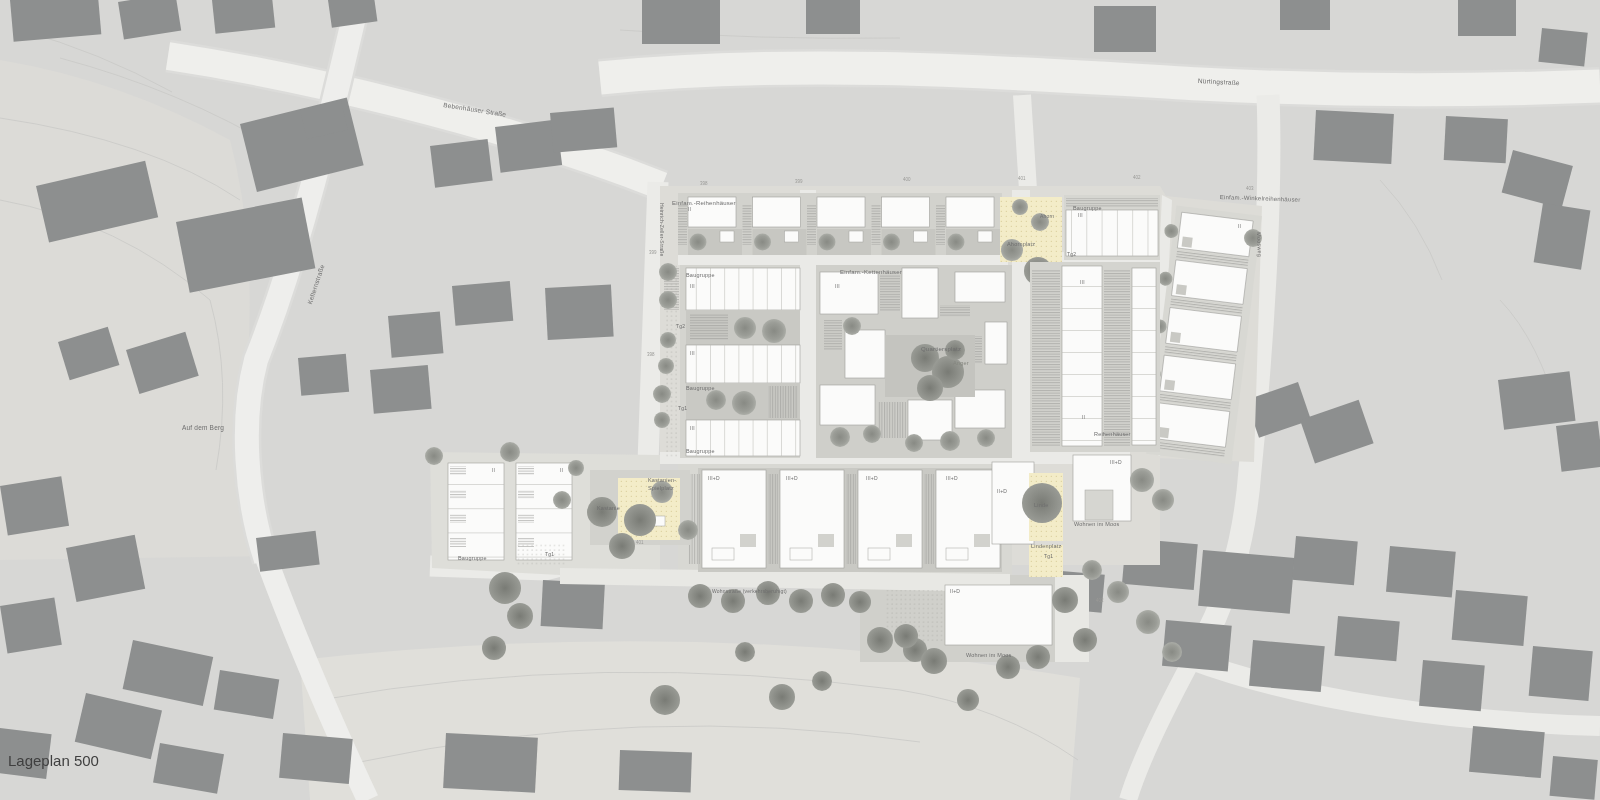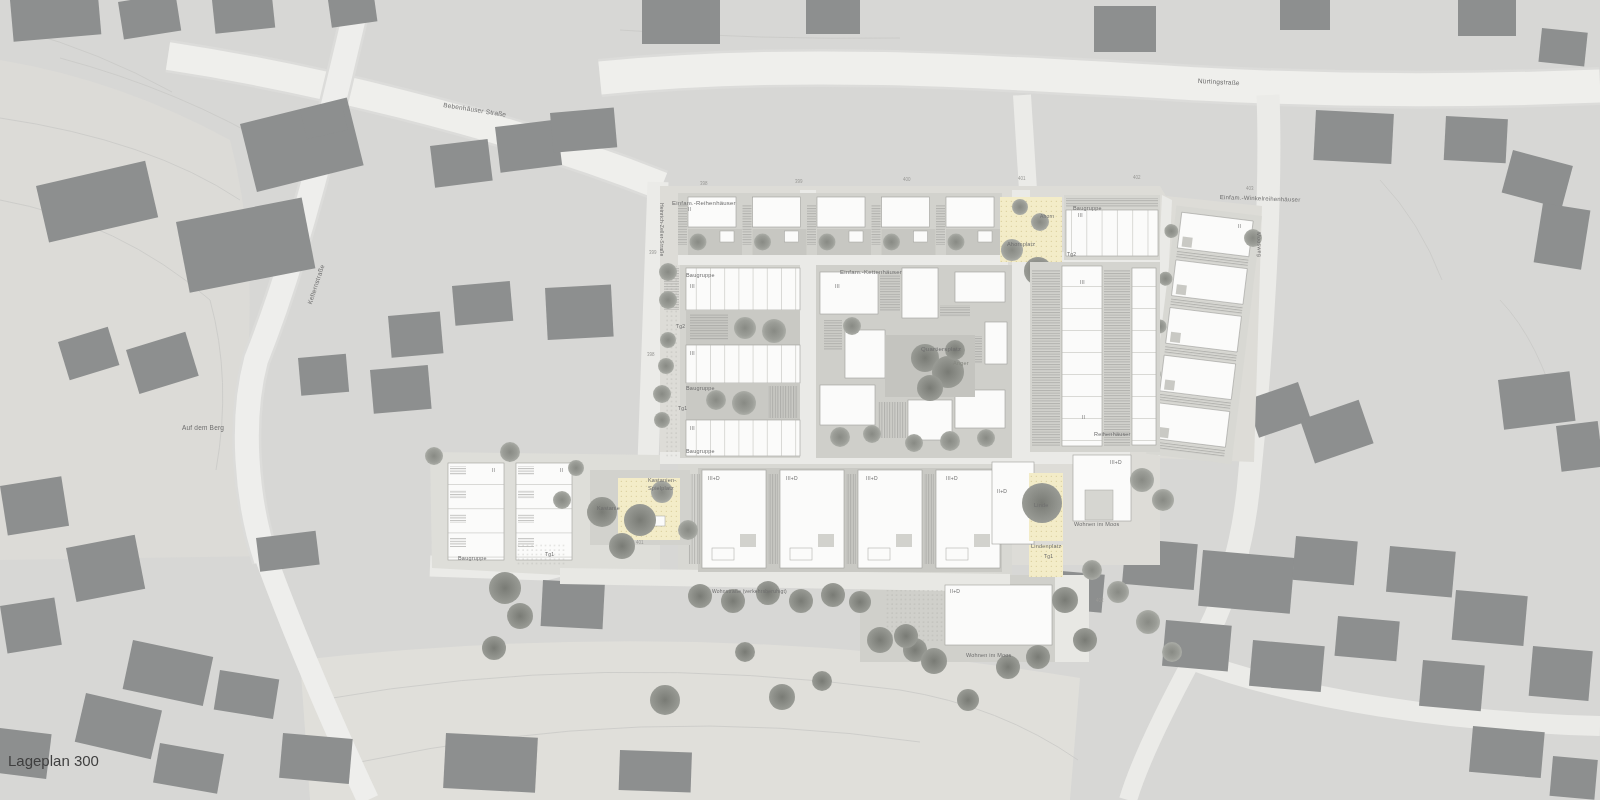--- a/index.html
+++ b/index.html
@@ -372,21 +372,21 @@
     <circle cx="1092" cy="570" r="10" fill="url(#tree1)"></circle>
     <circle cx="1118" cy="592" r="11" fill="url(#tree1)"></circle>
     <circle cx="1148" cy="622" r="12" fill="url(#tree1)"></circle>
     <circle cx="1172" cy="652" r="10" fill="url(#tree1)"></circle>
     <circle cx="1142" cy="480" r="12" fill="url(#tree1)"></circle>
     <circle cx="1163" cy="500" r="11" fill="url(#tree1)"></circle>
     <circle cx="1253" cy="238" r="9" fill="url(#tree1)"></circle>
   </g>
 </svg>
 
-<span class="title">Lageplan 300</span>
+<span class="title">Lageplan 500</span>
 
 <span class="lbl lbl-m" style="left:444px;top:101px;transform:rotate(9deg)">Bebenhäuser Straße</span>
 <span class="lbl lbl-m" style="left:1198px;top:77px;transform:rotate(3deg)">Nürtingstraße</span>
 <span class="lbl lbl-m" style="left:306px;top:303px;transform:rotate(-72deg)">Kelternstraße</span>
 <span class="lbl lbl-xs" style="left:664px;top:203px;transform:rotate(90deg)">Heinrich-Zeller-Straße</span>
 <span class="lbl lbl-s" style="left:1262px;top:232px;transform:rotate(88deg)">Moosweg</span>
 <span class="lbl lbl-m" style="left:182px;top:424px">Auf dem Berg</span>
 <span class="lbl lbl-xs" style="left:712px;top:589px">Wohnstraße (verkehrsberuhigt)</span>
 
 <span class="lbl" style="left:672px;top:200px">Einfam.-Reihenhäuser</span>

